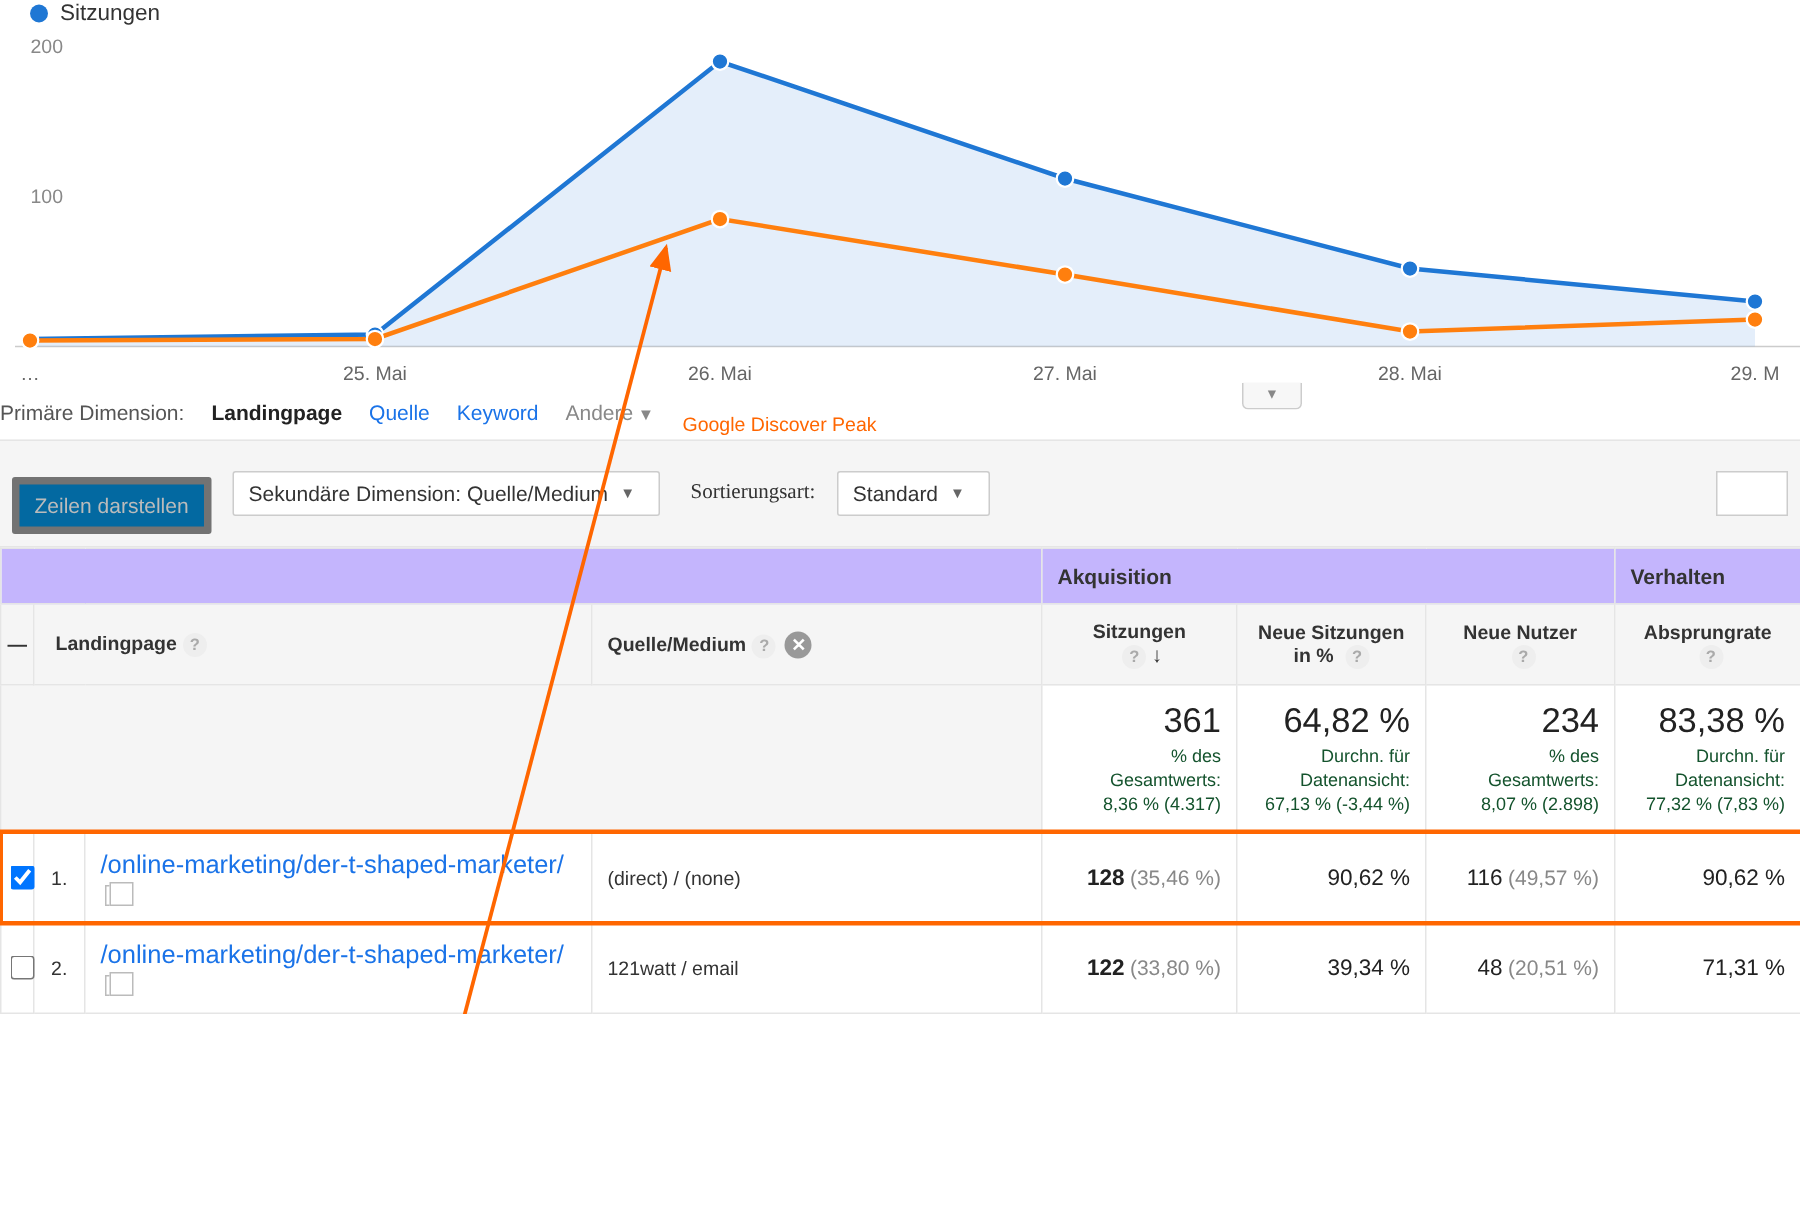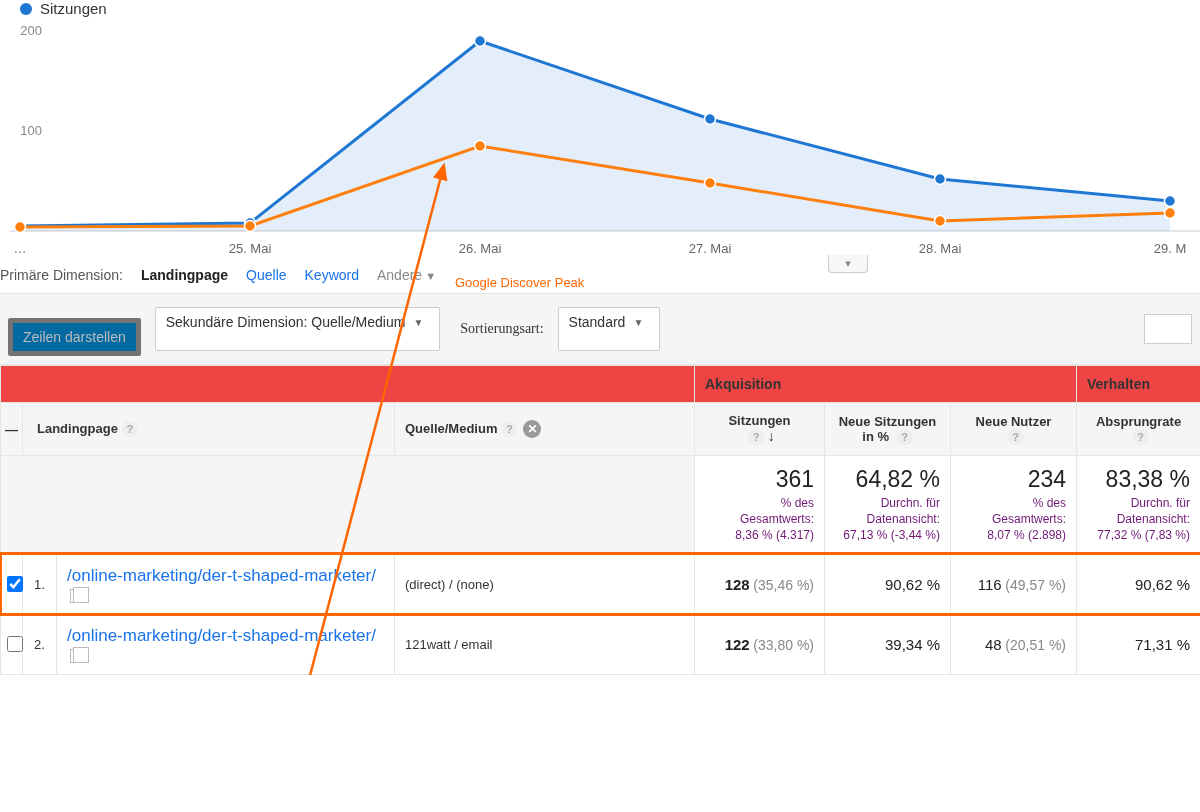--- a/index.html
+++ b/index.html
@@ -13,34 +13,34 @@
   .chart-svg { display:block; }
   .annot { position:absolute; color:#ff6600; font-size:13px; font-weight:500; left:455px; top:275px; }
   .dim-row { display:flex; align-items:center; gap:18px; padding:6px 4px 10px 0; font-size:14px; }
   .dim-row .lbl { color:#555; }
   .dim-row .active { font-weight:bold; color:#222; }
   .dim-row a { color:#1a73e8; text-decoration:none; }
   .dim-row .andere { color:#888; }
   .dim-row .caret { color:#888; font-size:11px; margin-left:3px;}
   .toolbar { display:flex; align-items:center; gap:14px; padding:8px 8px; background:#f5f5f5; border-top:1px solid #e5e5e5; border-bottom:1px solid #e5e5e5;}
   .btn-disabled { color:#bbb; background:#0369a1; border:5px solid #737373; padding:6px 10px; border-radius:2px; font-size:14px;margin-top:16px;}
-  .dd { background:#fff; border:1px solid #ccc; padding:6px 16px 20px 10px; font-size:14px; display:flex; align-items:center; gap:8px; border-radius:2px;text-align:center;}
+  .dd { background:#fff; border:1px solid #ccc; padding:6px 16px 6px 10px; font-size:14px; display:flex; align-items:center; gap:8px; border-radius:2px;text-align:center;}
   .dd .tri { color:#666; font-size:10px; }
   .sortlbl { color:#333; font-size:14px; margin-left:6px;font-family:Liberation Serif, serif;}
   .search { margin-left:auto; border:1px solid #ccc; height:30px; width:48px; background:#fff; }
   table.data { border-collapse:collapse; width:100%; table-layout:fixed; }
   table.data th, table.data td { border:1px solid #e5e5e5; padding:10px 10px; vertical-align:middle; }
-  th.group { background:#ef4444; text-align:left; font-weight:bold; font-size:14px; padding:12px 12px;}
+  th.group { background:#c4b5fd; text-align:left; font-weight:bold; font-size:14px; padding:12px 12px;}
   th.sub { background:#f5f5f5; text-align:center; font-size:13px; color:#333;}
   th.sub .sort { color:#333; font-size:14px; }
   .help { display:inline-block; width:16px; height:16px; border-radius:50%; background:#eee; color:#aaa; text-align:center; line-height:16px; font-size:11px; margin-left:4px;}
   .close-dim { display:inline-block; width:18px; height:18px; border-radius:50%; background:#999; color:#fff; text-align:center; line-height:18px; font-size:12px; margin-left:6px;}
   td.right { text-align:right; }
   .sum-main { font-size:23px; font-weight:400; color:#222; }
-  .sum-sub { color:#701a75; font-size:12px; line-height:1.35; display:block; margin-top:2px;}
+  .sum-sub { color:#14532d; font-size:12px; line-height:1.35; display:block; margin-top:2px;}
   .row-main { font-size:15px; color:#222; }
   .row-pct { color:#888; font-size:14px; }
   .lp-link { color:#1a73e8; text-decoration:none; font-size:17px; line-height:1.3; display:inline-block;}
   .popout { display:inline-block; width:14px; height:14px; border:1px solid #bbb; position:relative; top:2px; margin-left:3px;}
   .popout::after{ content:''; position:absolute; width:14px; height:14px; border:1px solid #bbb; left:2px; top:-3px; background:#fff;}
   .cb { width:16px; height:16px; }
   .hl { outline:3px solid #ff6600; outline-offset:-1px; }
   .numcol { text-align:center; width:34px; }
   .x-handle { position:absolute; left:828px; top:255px; width:40px; height:18px; border:1px solid #ccc; border-top:none; background:#f7f7f7; text-align:center; color:#888; font-size:11px; line-height:16px; border-radius:0 0 4px 4px;}
 </style>

